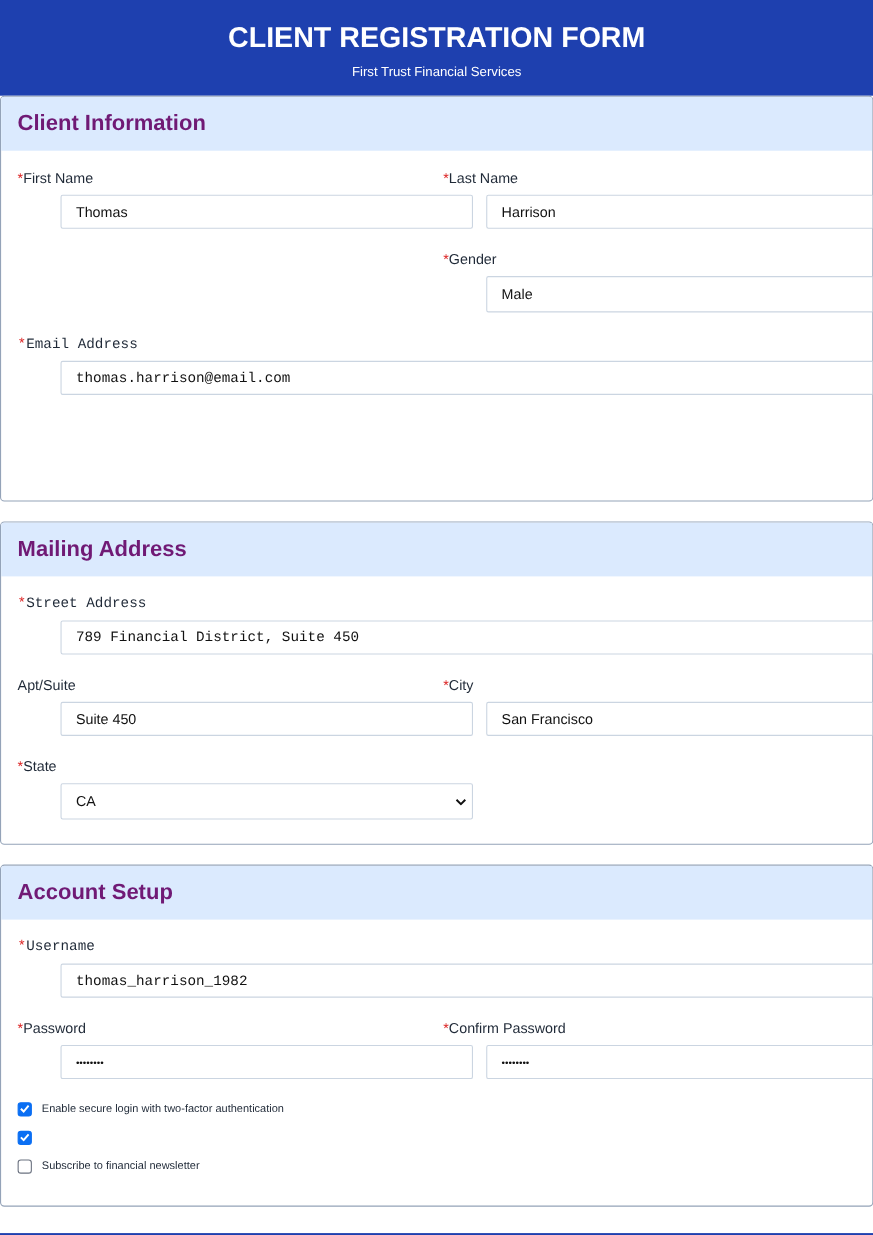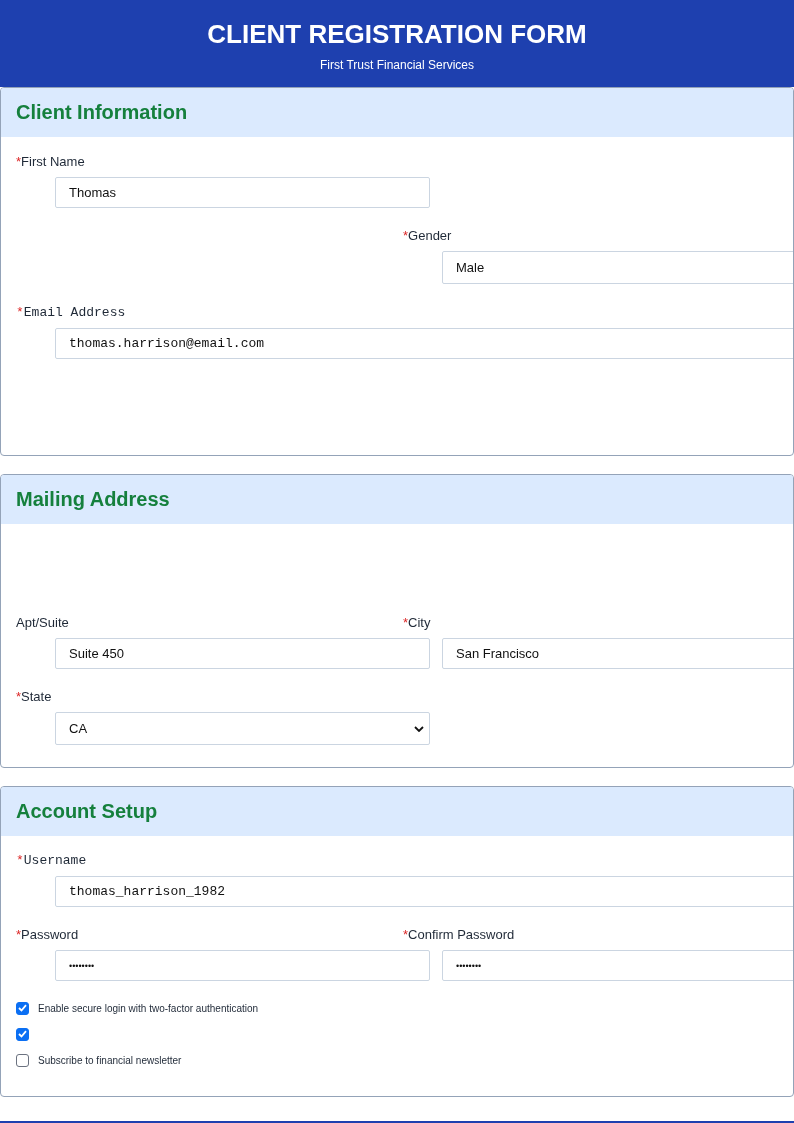--- a/index.html
+++ b/index.html
@@ -37,21 +37,21 @@
     .section-head {
       background: #dbeafe;
       height: 49px;
       padding-left: 15px;
       display: flex;
       align-items: center;
     }
     .section-head h2 {
       font-size: 20px;
       font-weight: bold;
-      color: #15803d;
+      color: #701a75;
     }
 
     .field { position: absolute; }
     .field label {
       display: block;
       font-size: 13px;
       color: #1f2937;
       height: 16px;
       line-height: 16px;
     }
@@ -125,20 +125,26 @@
   <div class="section-head">
     <h2>Client Information</h2>
   </div>
 
   <div class="field half-l" style="top:66px;">
     <label><span class="req">*</span><span>First Name</span></label>
     <div class="input">
         <span>Thomas</span>
       </div>
   </div>
+  <div class="field half-r" style="top:66px;">
+    <label><span class="req">*</span><span>Last Name</span></label>
+    <div class="input">
+        <span>Harrison</span>
+      </div>
+  </div>
 
   <div class="field half-r" style="top:140px;">
     <label><span class="req">*</span><span>Gender</span></label>
     <div class="input select">
       <span>Male</span>
       <span class="icon-right" style="right:5px;">
         <svg width="10" height="7" viewBox="0 0 10 7">
             <path d="M1 1.5 L5 5.5 L9 1.5" fill="none" stroke="#111" stroke-width="1.8"></path>
           </svg>
       </span>
@@ -152,20 +158,26 @@
       </div>
   </div>
 
 </div>
 
 <div class="section" style="top:474px; height:294px;">
   <div class="section-head">
     <h2>Mailing Address</h2>
   </div>
 
+  <div class="field full" style="top:66px;">
+    <label><span class="req">*</span><span>Street Address</span></label>
+    <div class="input">
+        <span>789 Financial District, Suite 450</span>
+      </div>
+  </div>
 
   <div class="field half-l" style="top:140px;">
     <label>Apt/Suite</label>
     <div class="input">
         <span>Suite 450</span>
       </div>
   </div>
   <div class="field half-r" style="top:140px;">
     <label><span class="req">*</span><span>City</span></label>
     <div class="input">

